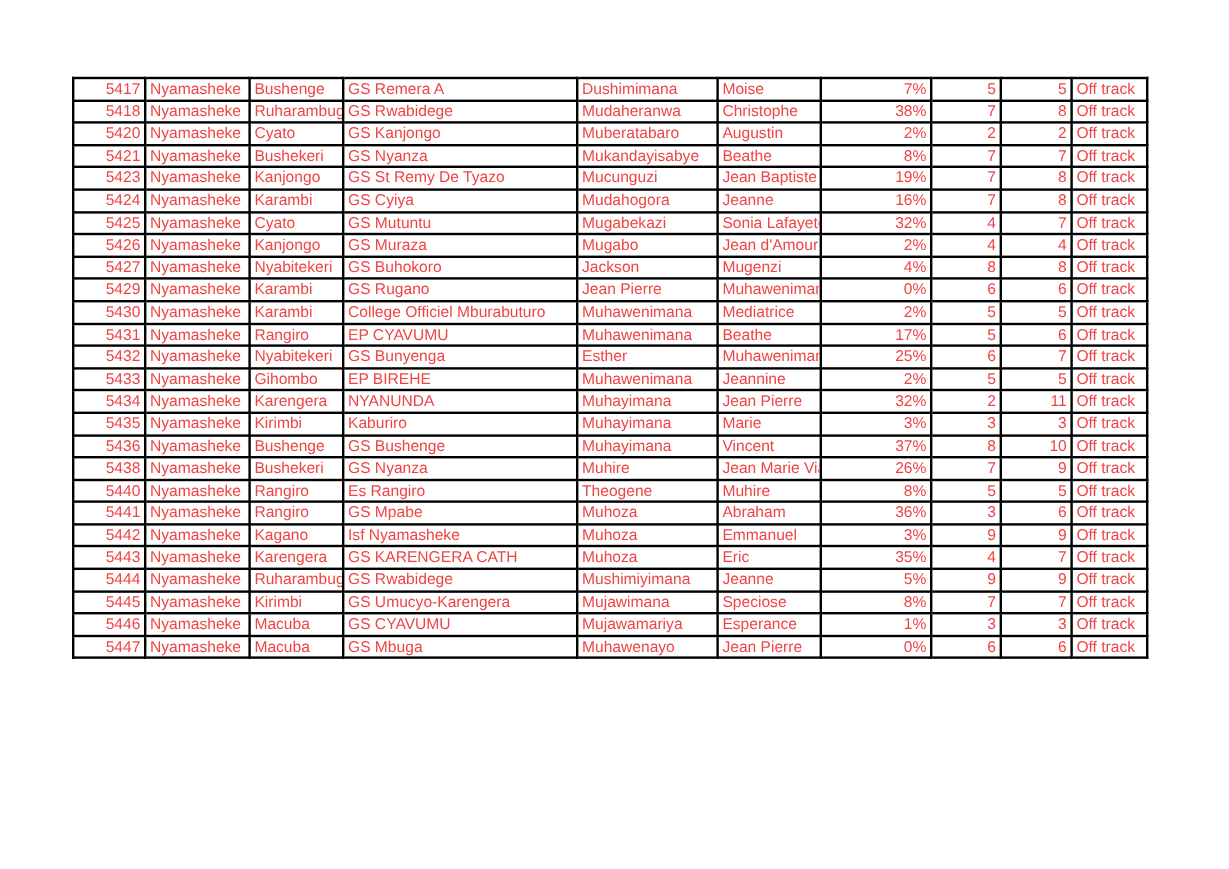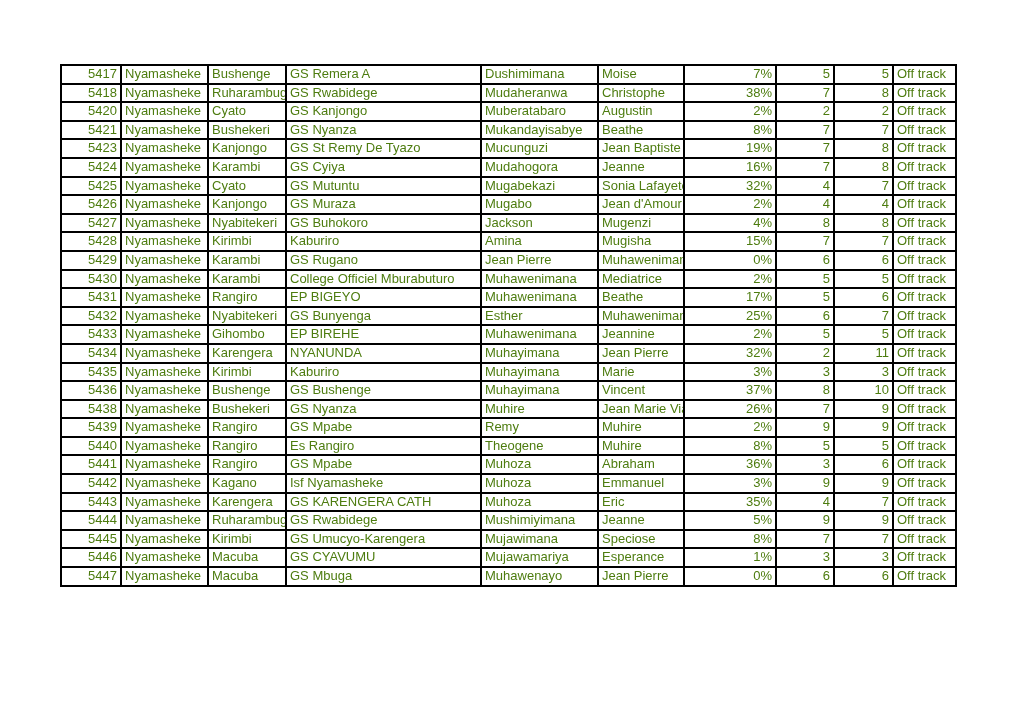--- a/index.html
+++ b/index.html
@@ -18,21 +18,21 @@
     position: absolute;
     left: 60px;
     top: 64px;
   }
   table.grid {
     border-collapse: collapse;
     table-layout: fixed;
     width: 895px;
     font-family: "Liberation Sans", "DejaVu Sans", sans-serif;
     font-size: 13px;
-    color: #4d7c0f;
+    color: #ef4444;
   }
   table.grid td {
     border: 2px solid #000000;
     height: 16.6px;
     line-height: 16.6px;
     padding: 0 3px;
     white-space: nowrap;
     overflow: hidden;
     background: #ffffff;
   }
@@ -160,32 +160,20 @@
             <td class="al-l">Nyabitekeri</td>
             <td class="al-l">GS Buhokoro</td>
             <td class="al-l">Jackson</td>
             <td class="al-l">Mugenzi</td>
             <td class="al-r">4%</td>
             <td class="al-r">8</td>
             <td class="al-r">8</td>
             <td class="al-l">Off track</td>
           </tr>
           <tr>
-            <td class="al-r">5428</td>
-            <td class="al-l">Nyamasheke</td>
-            <td class="al-l">Kirimbi</td>
-            <td class="al-l">Kaburiro</td>
-            <td class="al-l">Amina</td>
-            <td class="al-l">Mugisha</td>
-            <td class="al-r">15%</td>
-            <td class="al-r">7</td>
-            <td class="al-r">7</td>
-            <td class="al-l">Off track</td>
-          </tr>
-          <tr>
             <td class="al-r">5429</td>
             <td class="al-l">Nyamasheke</td>
             <td class="al-l">Karambi</td>
             <td class="al-l">GS Rugano</td>
             <td class="al-l">Jean Pierre</td>
             <td class="al-l">Muhaweniman</td>
             <td class="al-r">0%</td>
             <td class="al-r">6</td>
             <td class="al-r">6</td>
             <td class="al-l">Off track</td>
@@ -199,21 +187,21 @@
             <td class="al-l">Mediatrice</td>
             <td class="al-r">2%</td>
             <td class="al-r">5</td>
             <td class="al-r">5</td>
             <td class="al-l">Off track</td>
           </tr>
           <tr>
             <td class="al-r">5431</td>
             <td class="al-l">Nyamasheke</td>
             <td class="al-l">Rangiro</td>
-            <td class="al-l">EP BIGEYO</td>
+            <td class="al-l">EP CYAVUMU</td>
             <td class="al-l">Muhawenimana</td>
             <td class="al-l">Beathe</td>
             <td class="al-r">17%</td>
             <td class="al-r">5</td>
             <td class="al-r">6</td>
             <td class="al-l">Off track</td>
           </tr>
           <tr>
             <td class="al-r">5432</td>
             <td class="al-l">Nyamasheke</td>
@@ -280,32 +268,20 @@
             <td class="al-l">Bushekeri</td>
             <td class="al-l">GS Nyanza</td>
             <td class="al-l">Muhire</td>
             <td class="al-l">Jean Marie Via</td>
             <td class="al-r">26%</td>
             <td class="al-r">7</td>
             <td class="al-r">9</td>
             <td class="al-l">Off track</td>
           </tr>
           <tr>
-            <td class="al-r">5439</td>
-            <td class="al-l">Nyamasheke</td>
-            <td class="al-l">Rangiro</td>
-            <td class="al-l">GS Mpabe</td>
-            <td class="al-l">Remy</td>
-            <td class="al-l">Muhire</td>
-            <td class="al-r">2%</td>
-            <td class="al-r">9</td>
-            <td class="al-r">9</td>
-            <td class="al-l">Off track</td>
-          </tr>
-          <tr>
             <td class="al-r">5440</td>
             <td class="al-l">Nyamasheke</td>
             <td class="al-l">Rangiro</td>
             <td class="al-l">Es Rangiro</td>
             <td class="al-l">Theogene</td>
             <td class="al-l">Muhire</td>
             <td class="al-r">8%</td>
             <td class="al-r">5</td>
             <td class="al-r">5</td>
             <td class="al-l">Off track</td>

